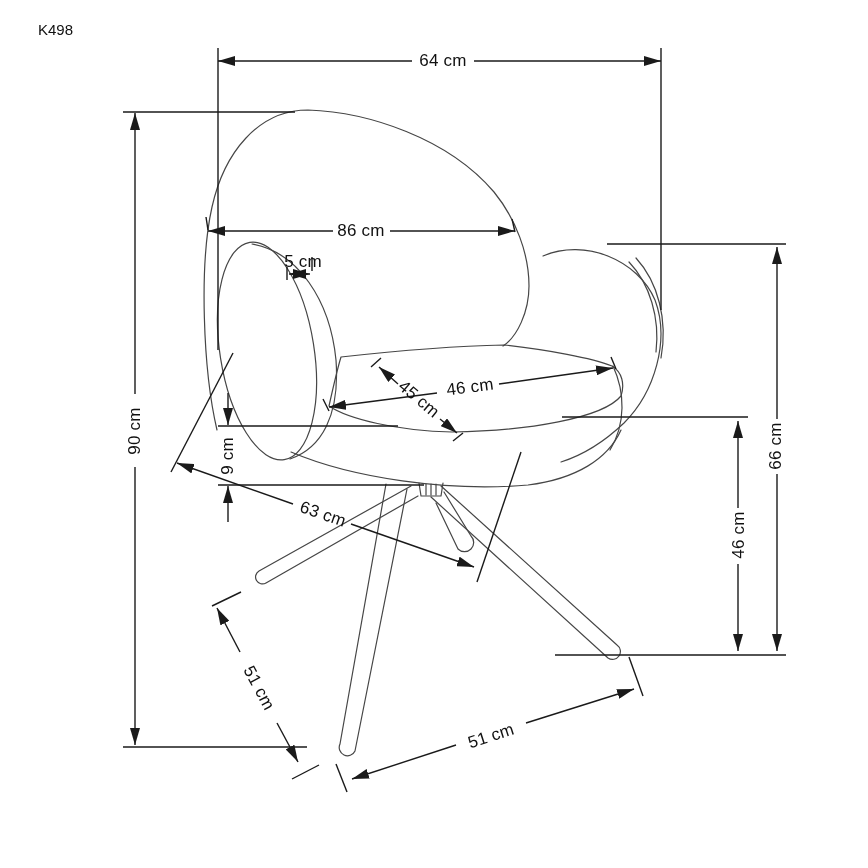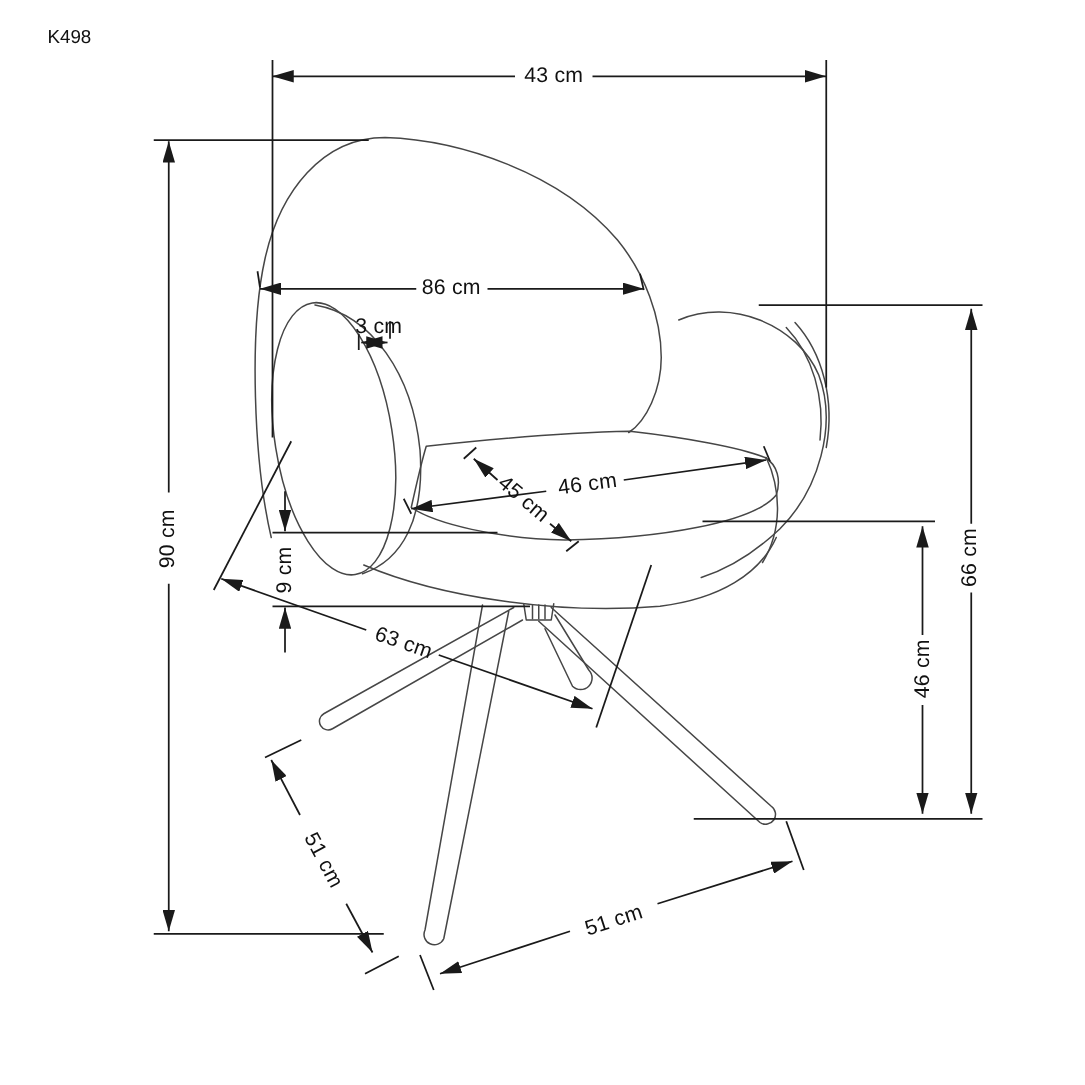--- a/index.html
+++ b/index.html
@@ -112,25 +112,25 @@
 
       <line x1="336" y1="764" x2="347" y2="792"></line>
       <line x1="629" y1="657" x2="643" y2="696"></line>
       <line x1="352" y1="779" x2="456" y2="745" marker-start="url(#arr)"></line>
       <line x1="526" y1="723" x2="634" y2="689" marker-end="url(#arr)"></line>
     </g>
   </svg>
 
   <div class="product-code">K498</div>
 
-  <div class="dim-label" style="left:443px;top:60px;">43 cm</div>
+  <div class="dim-label" style="left:443px;top:60px;">64 cm</div>
 
   <div class="dim-label" style="left:361px;top:230px;">86 cm</div>
 
-  <div class="dim-label" style="left:303px;top:261px;">3 cm</div>
+  <div class="dim-label" style="left:303px;top:261px;">5 cm</div>
 
   <div class="dim-label rot-90" style="left:134px;top:431px;">90 cm</div>
 
   <div class="dim-label" style="left:470px;top:387px;transform:translate(-50%,-50%) rotate(-7.5deg);">46 cm</div>
 
   <div class="dim-label" style="left:419px;top:399px;transform:translate(-50%,-50%) rotate(40deg);">45 cm</div>
 
   <div class="dim-label rot-90" style="left:227px;top:456px;">9 cm</div>
 
   <div class="dim-label" style="left:323px;top:514px;transform:translate(-50%,-50%) rotate(19deg);">63 cm</div>

